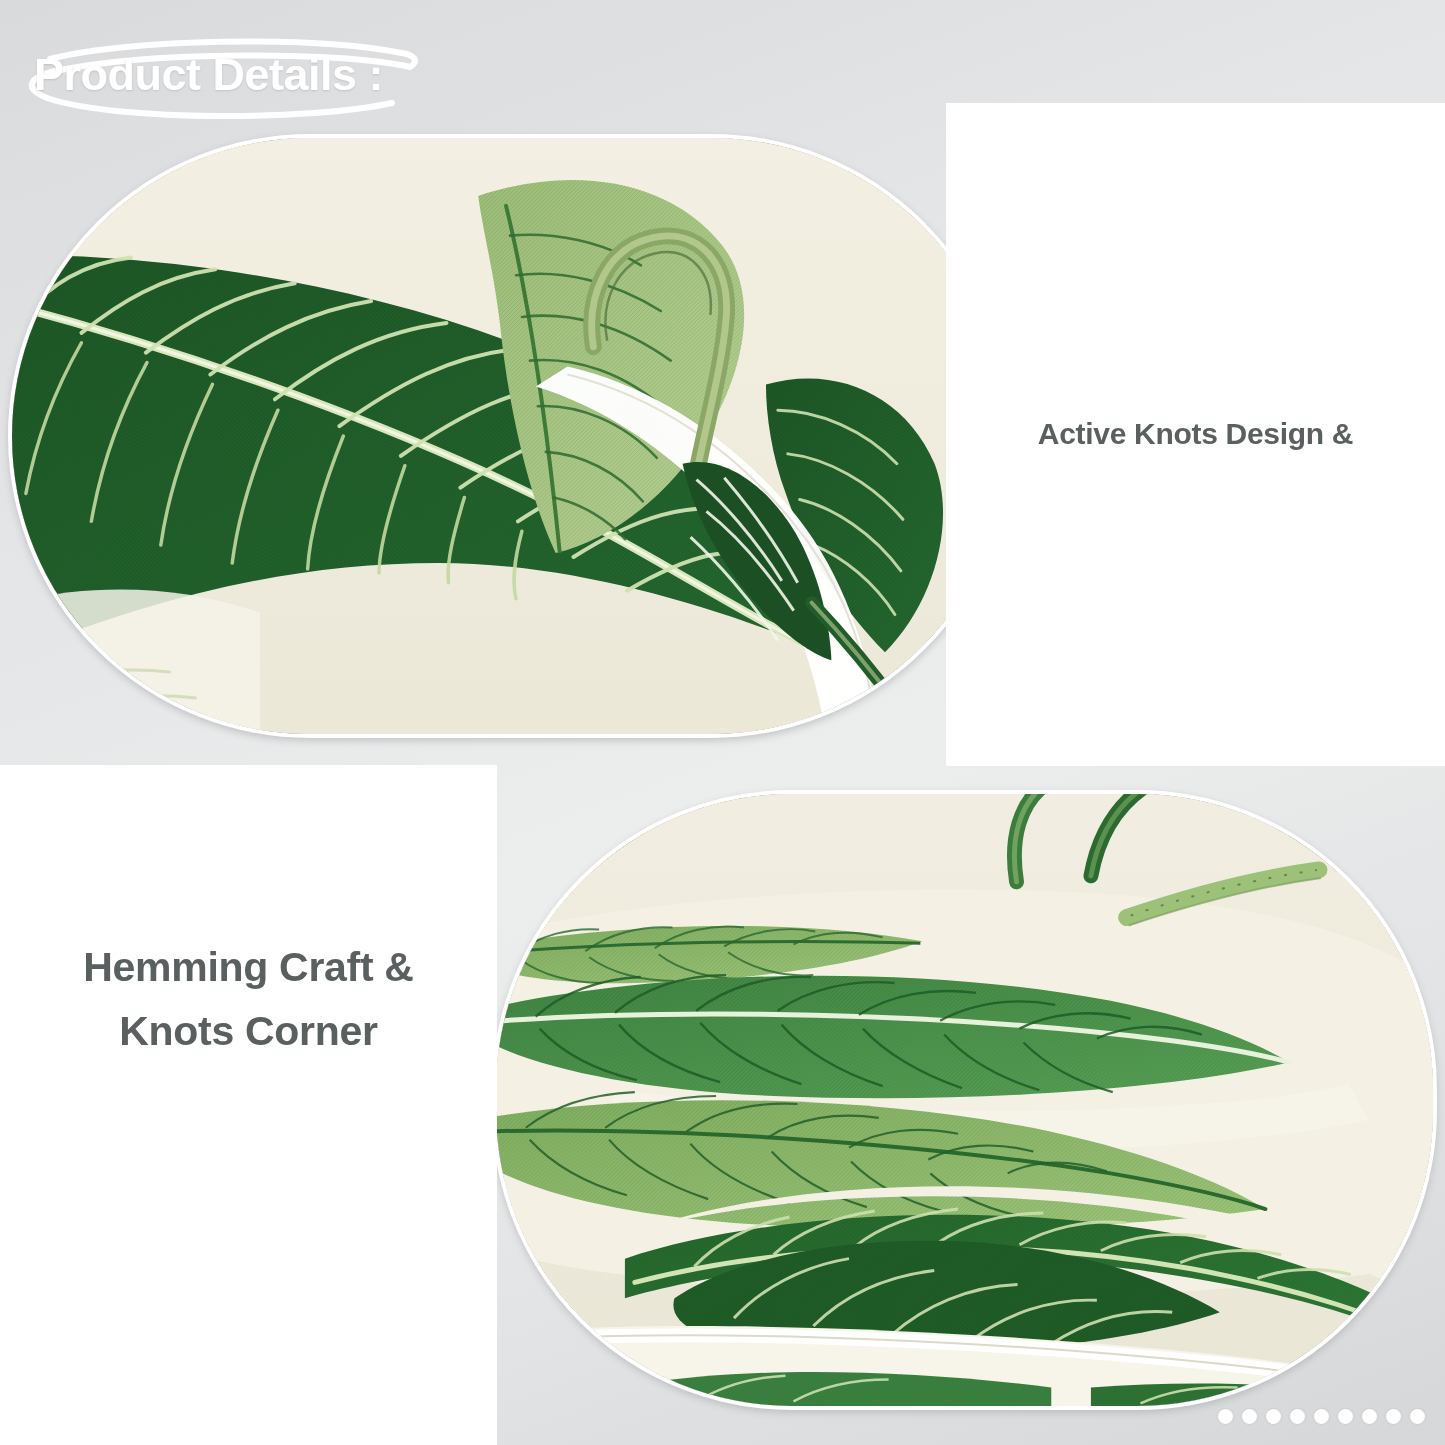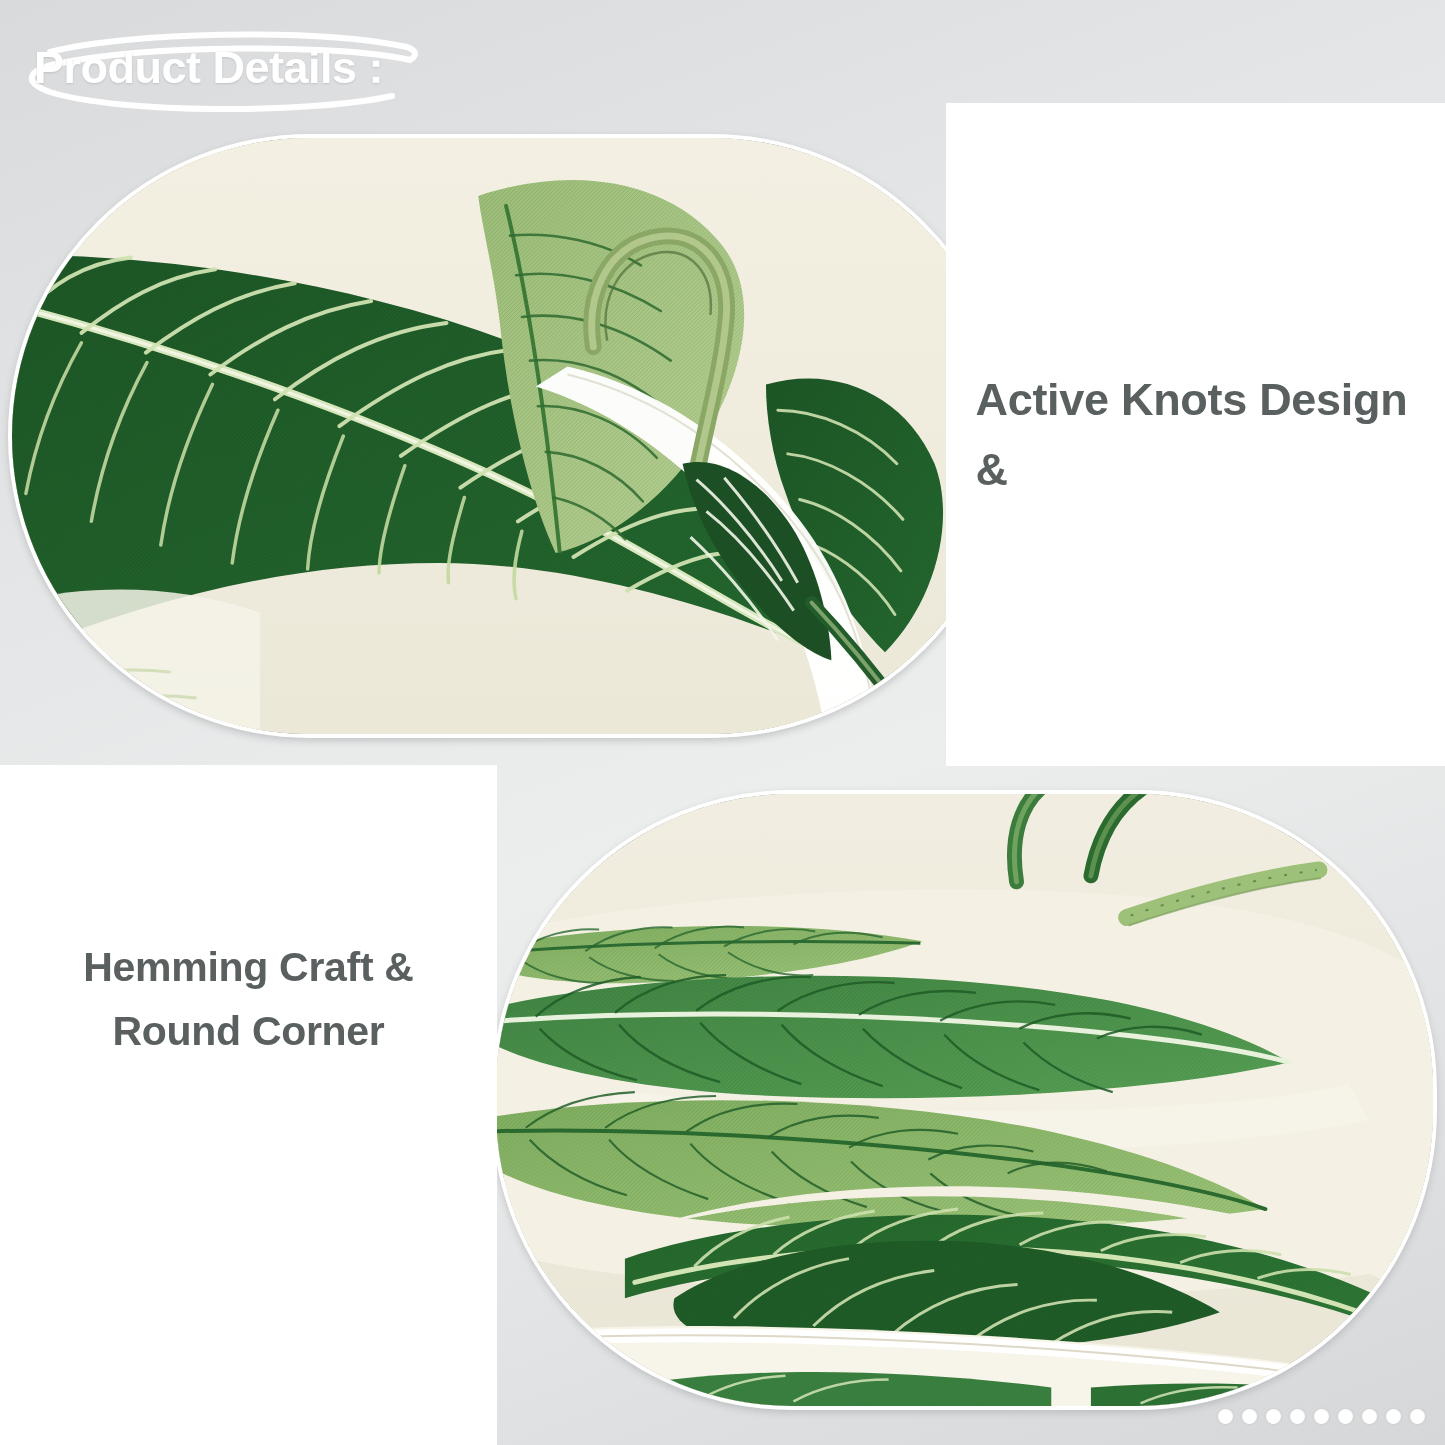--- a/index.html
+++ b/index.html
@@ -13,21 +13,21 @@
 
   #stage{
     position:relative;
     width:1445px; height:1445px;
     background:linear-gradient(160deg,#d9dadc 0%,#e4e5e6 28%,#eceded 55%,#e2e3e4 78%,#d6d7d9 100%);
     overflow:hidden;
   }
 
   
   #header{
-    position:absolute; left:0; top:8px; width:640px; height:120px;
+    position:absolute; left:0; top:15px; width:640px; height:120px;
     z-index:40;
     text-decoration:underline;
   }
   #title-text{
     position:absolute; left:34px; top:34px;
     font-size:45px; font-weight:bold; color:#ffffff;
     letter-spacing:-0.5px;
     white-space:nowrap;
     text-shadow:0 1px 2px rgba(140,145,150,.35);
   }
@@ -61,22 +61,22 @@
   #card-right{
     position:absolute;
     left:946px; top:103px;
     width:499px; height:663px;
     background:#ffffff;
     z-index:30;
     display:flex; align-items:center; justify-content:center;
   }
   #card-right .caption{
     width:440px;
-    text-align:left;
-    font-size:45px; font-weight:bold;
+    text-align:center;
+    font-size:30px; font-weight:bold;
     line-height:1.55;
     color:#5a5f5f;
     letter-spacing:-0.3px;
   }
 
   
   #card-left{
     position:absolute;
     left:0px; top:765px;
     width:497px; height:680px;
@@ -434,21 +434,21 @@
 
   <div id="card-right">
     <div class="caption">
       <span>Active Knots Design &amp;</span><br>
     </div>
   </div>
 
   <div id="card-left">
     <div class="caption">
       <span>Hemming Craft &amp;</span><br>
-      <span>Round Corner</span>
+      <span>Knots Corner</span>
     </div>
   </div>
 
   <div id="header">
     <svg id="title-ellipse" viewBox="0 0 410 88">
       <path d="M40 22 C 120 2, 300 -2, 392 16 C 404 18, 410 24, 400 30
                C 330 14, 140 14, 46 34 C 18 40, 12 52, 40 62
                C 110 84, 300 84, 382 66" fill="none" stroke="#ffffff" stroke-width="6" stroke-linecap="round"></path>
     </svg>
     <div id="title-text">Product Details :</div>

